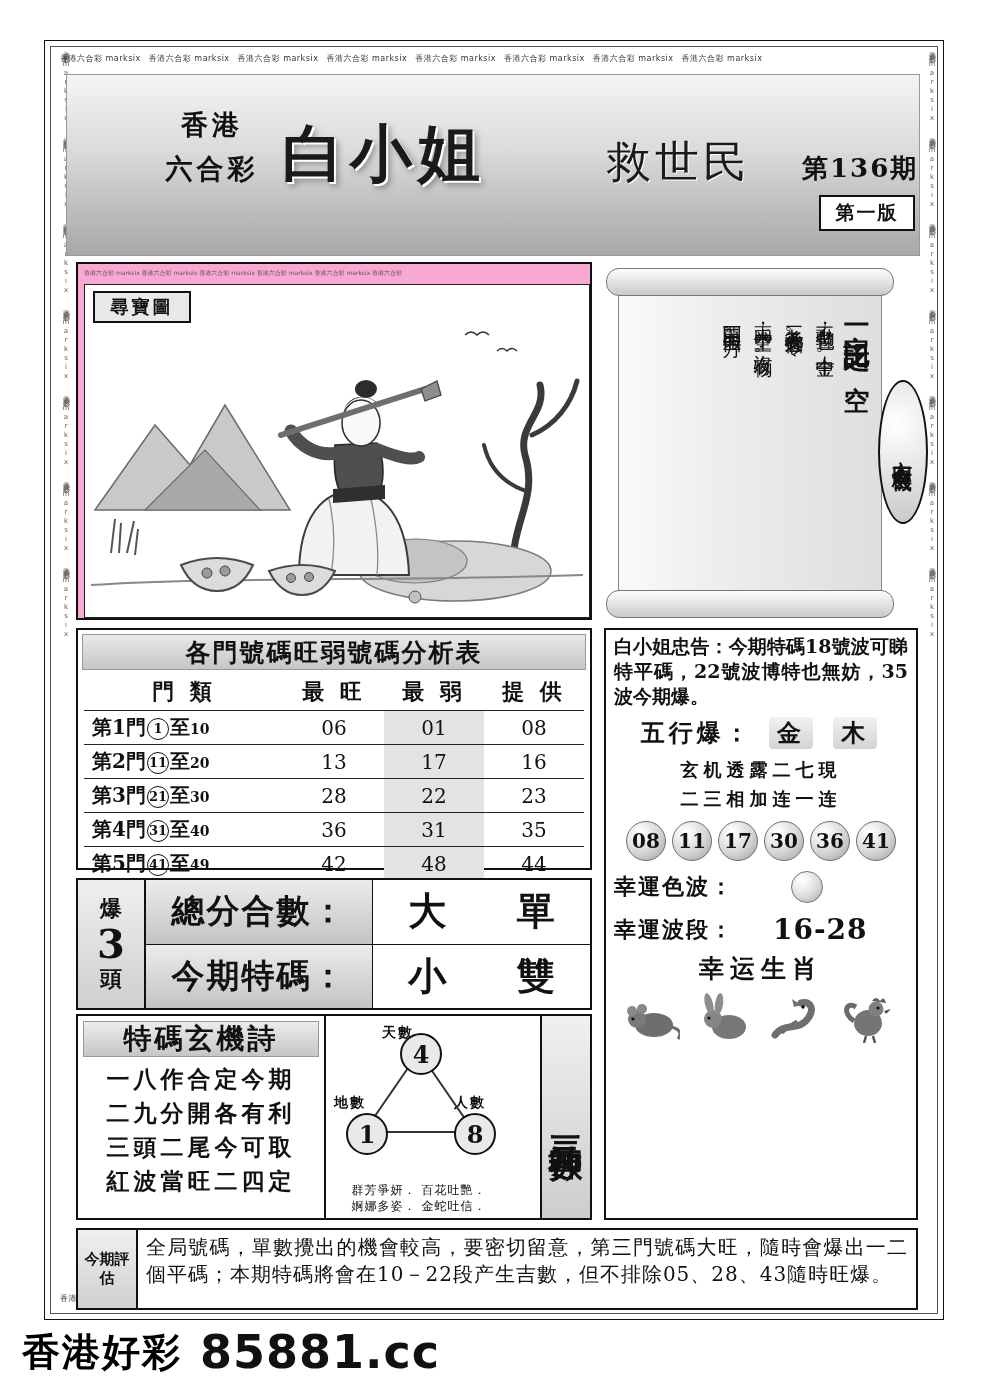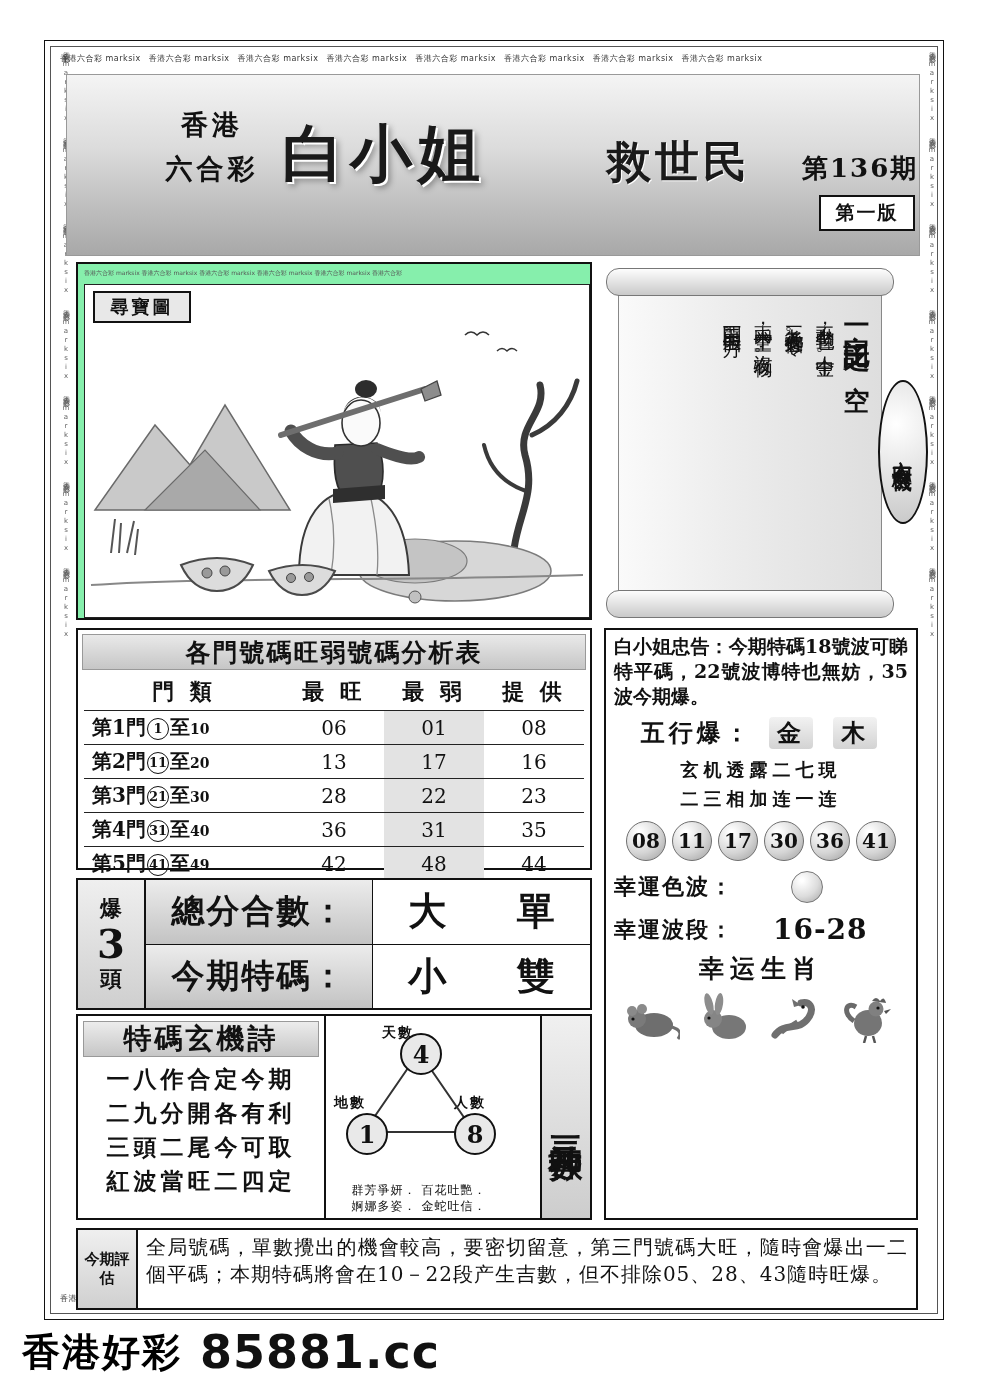--- a/index.html
+++ b/index.html
@@ -61,40 +61,40 @@
   }
   .mh-title{
     position:absolute;left:215px;top:37px;
     font-family:"DejaVu Serif","Liberation Serif",serif;
     font-weight:bold;font-size:62px;color:#1a1a1a;letter-spacing:6px;
     text-shadow:2px 2px 0 #fff, 4px 4px 6px rgba(0,0,0,.35);
   }
   .mh-sub{
     position:absolute;left:540px;top:58px;
     font-family:"DejaVu Serif","Liberation Serif",serif;
-    font-weight:bold;font-size:44px;color:#1a1a1a;letter-spacing:4px;
+    font-weight:normal;font-size:44px;color:#1a1a1a;letter-spacing:4px;
     text-shadow:1px 1px 0 #fff;
   }
   .mh-issue{
     position:absolute;left:735px;top:76px;
     font-family:"DejaVu Serif","Liberation Serif",serif;
     font-weight:bold;font-size:26px;color:#111;letter-spacing:2px;
   }
   .mh-edition{
     position:absolute;left:752px;top:120px;width:92px;height:32px;
     border:2px solid #111;background:#fff;
     font-family:"DejaVu Serif","Liberation Serif",serif;
     font-weight:bold;font-size:19px;color:#111;
     display:flex;align-items:center;justify-content:center;letter-spacing:2px;
   }
 
   
   .pic-panel{
     position:absolute;left:76px;top:262px;width:516px;height:358px;
-    border:2px solid #111;background:#86efac;padding:3px;
+    border:2px solid #111;background:#f9a8d4;padding:3px;
     box-sizing:border-box;
   }
   .pic-ticker{
     position:absolute;left:6px;top:5px;width:504px;height:12px;
     font-size:6px;color:#555;overflow:hidden;white-space:nowrap;
   }
   .pic-inner{
     position:absolute;left:6px;top:20px;width:504px;height:332px;
     border:1px solid #222;background:#fff;overflow:hidden;
   }

